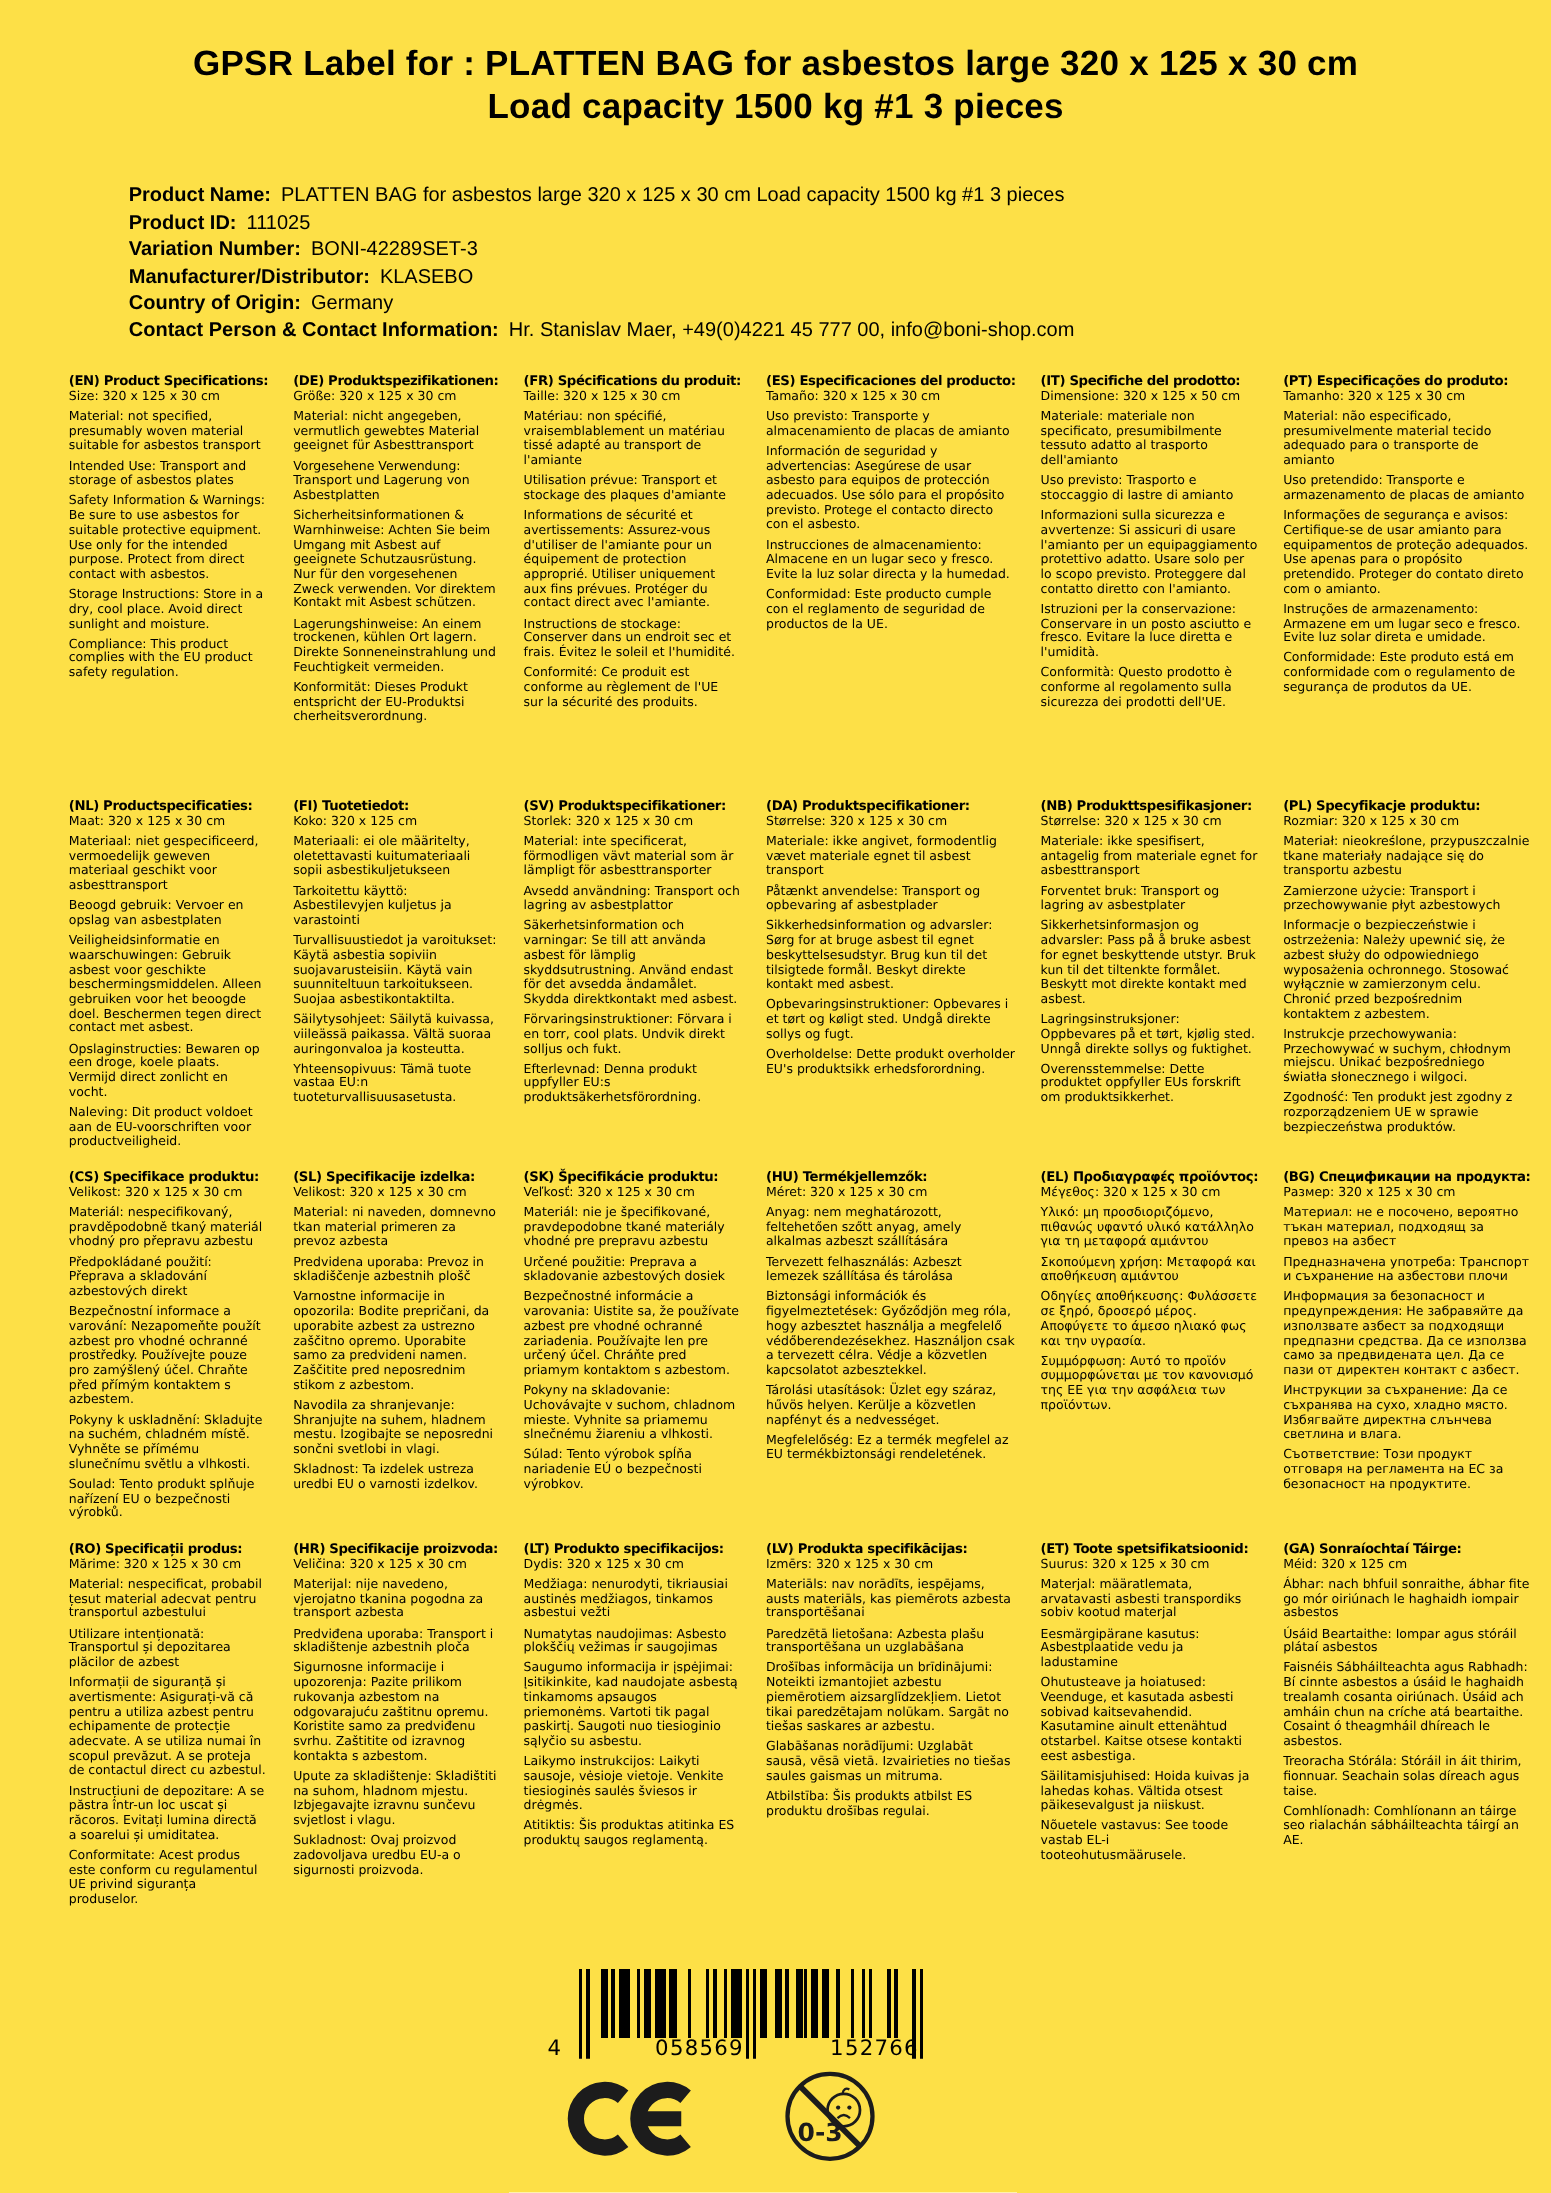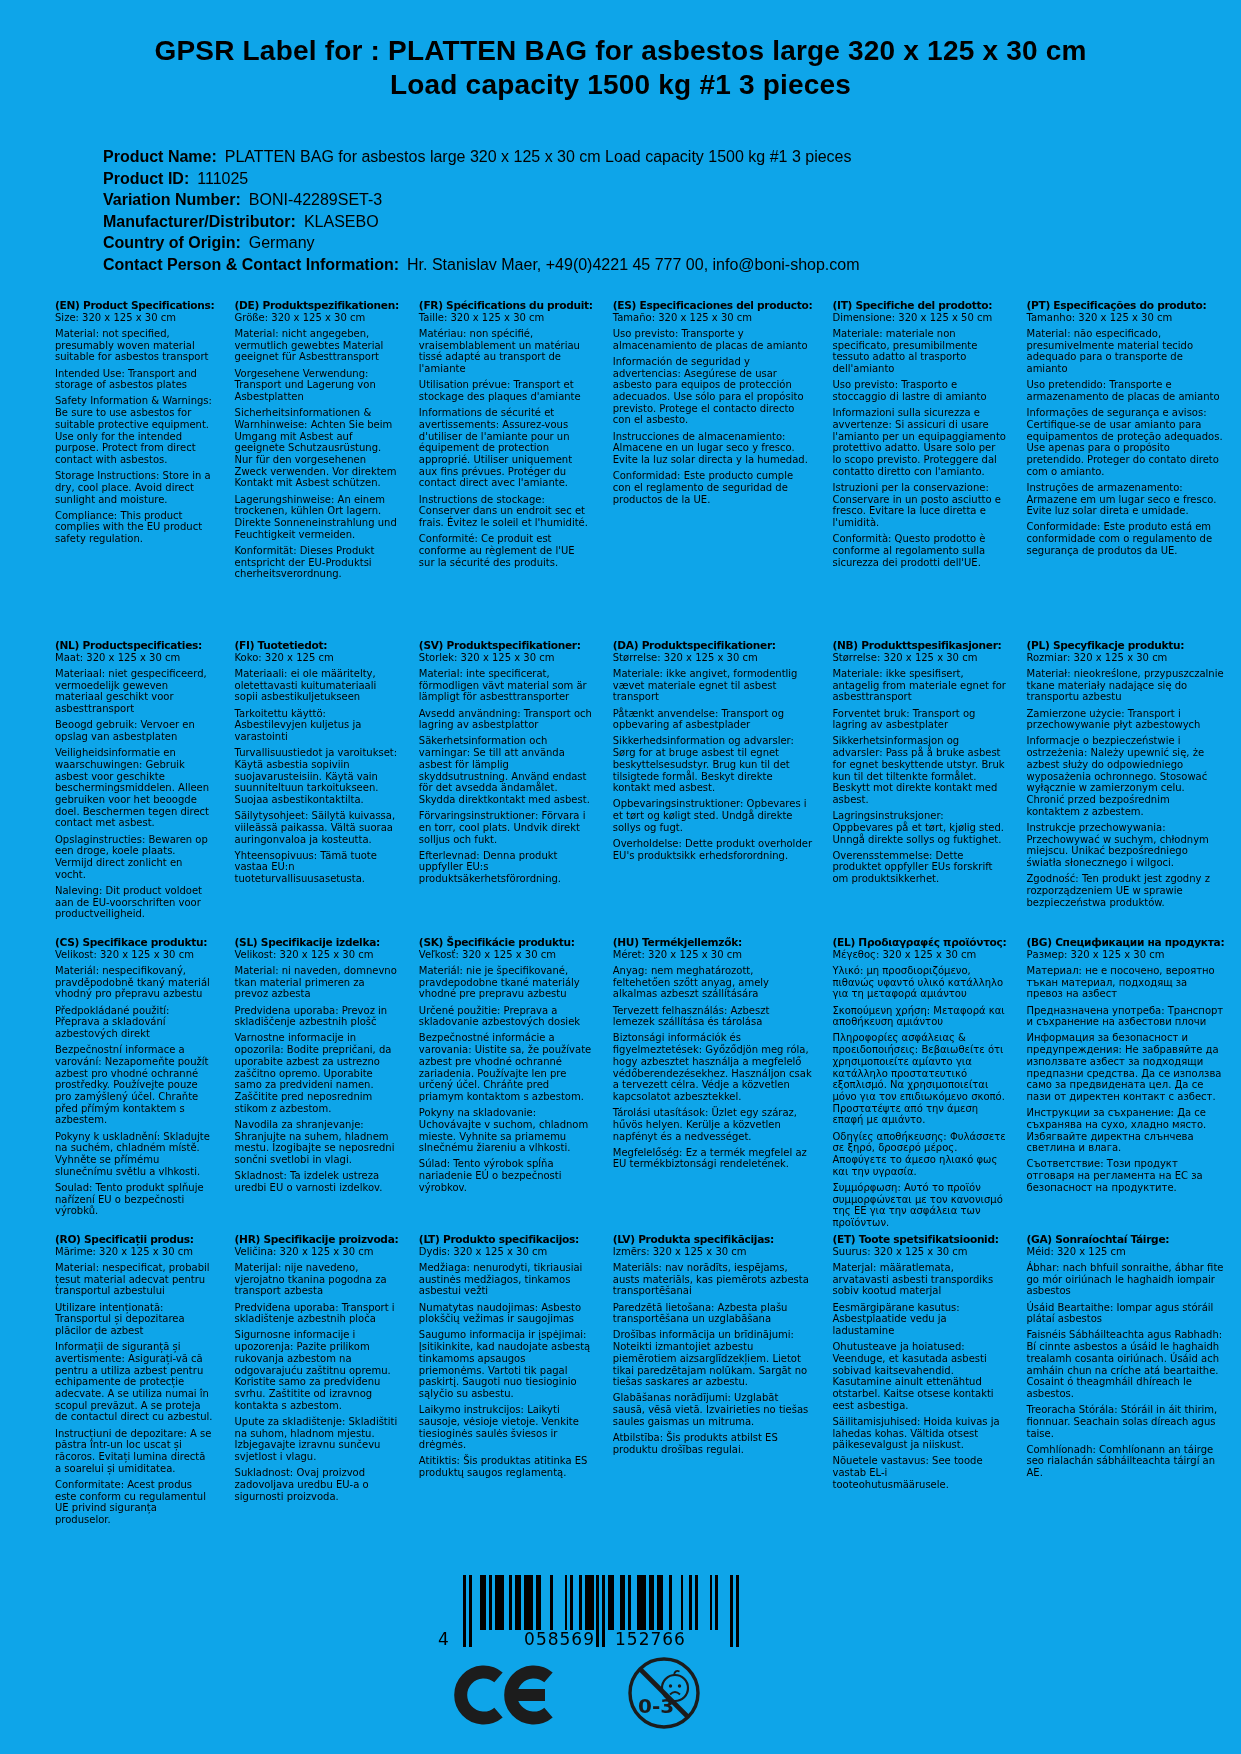--- a/index.html
+++ b/index.html
@@ -1,19 +1,19 @@
 <!DOCTYPE html>
 <html><head>
 <meta charset="utf-8">
 <style>
   html,body{margin:0;padding:0;background:#ffffff;}
   .page{
     position:relative;
     width:1241px;height:1754px;
-    background:#0ea5e9;color:#000;
+    background:#fde047;color:#000;
     font-family:"DejaVu Sans",sans-serif;
     overflow:hidden;
   }
   .title{
     padding-top:34px;
     text-align:center;
     font-family:"Liberation Sans",sans-serif;
     font-weight:bold;
     font-size:28px;
     line-height:34px;
@@ -42,21 +42,21 @@
   .barcode-wrap{position:absolute;left:433px;top:1575px;width:340px;height:175px;}
   .bars{position:absolute;left:30px;top:0;}
   .bars rect{fill:#000;}
   .bc-num{
     position:absolute;top:54px;
     font-family:"DejaVu Sans",sans-serif;
     font-size:17px;letter-spacing:1px;
   }
   .bc-prefix{left:5px;}
   .bc-left{left:42px;width:120px;text-align:right;}
-  .bc-right{left:182px;width:120px;text-align:left;}
+  .bc-right{left:182px;width:120px;text-align:right;}
   .ce{position:absolute;left:20px;top:88px;}
   .age{position:absolute;left:193px;top:80px;}
 </style>
 </head>
 <body>
 
 <div class="page">
 
   <div class="title">
     <div>GPSR Label for : PLATTEN BAG for asbestos large 320 x 125 x 30 cm</div>
@@ -214,21 +214,20 @@
         <p class="lang-para">Tervezett felhasználás: Azbeszt lemezek szállítása és tárolása</p>
         <p class="lang-para">Biztonsági információk és figyelmeztetések: Győződjön meg róla, hogy azbesztet használja a megfelelő védőberendezésekhez. Használjon csak a tervezett célra. Védje a közvetlen kapcsolatot azbesztekkel.</p>
         <p class="lang-para">Tárolási utasítások: Üzlet egy száraz, hűvös helyen. Kerülje a közvetlen napfényt és a nedvességet.</p>
         <p class="lang-para">Megfelelőség: Ez a termék megfelel az EU termékbiztonsági rendeletének.</p>
       </div>
       <div class="lang-block">
         <div class="lang-header">(EL) Προδιαγραφές προϊόντος:</div>
         <p class="lang-para">Μέγεθος: 320 x 125 x 30 cm</p>
         <p class="lang-para">Υλικό: μη προσδιοριζόμενο, πιθανώς υφαντό υλικό κατάλληλο για τη μεταφορά αμιάντου</p>
         <p class="lang-para">Σκοπούμενη χρήση: Μεταφορά και αποθήκευση αμιάντου</p>
-        <p class="lang-para">Πληροφορίες ασφάλειας &amp; προειδοποιήσεις: Βεβαιωθείτε ότι χρησιμοποιείτε αμίαντο για κατάλληλο προστατευτικό εξοπλισμό. Να χρησιμοποιείται μόνο για τον επιδιωκόμενο σκοπό. Προστατέψτε από την άμεση επαφή με αμιάντο.</p>
         <p class="lang-para">Οδηγίες αποθήκευσης: Φυλάσσετε σε ξηρό, δροσερό μέρος. Αποφύγετε το άμεσο ηλιακό φως και την υγρασία.</p>
         <p class="lang-para">Συμμόρφωση: Αυτό το προϊόν συμμορφώνεται με τον κανονισμό της ΕΕ για την ασφάλεια των προϊόντων.</p>
       </div>
       <div class="lang-block">
         <div class="lang-header">(BG) Спецификации на продукта:</div>
         <p class="lang-para">Размер: 320 x 125 x 30 cm</p>
         <p class="lang-para">Материал: не е посочено, вероятно тъкан материал, подходящ за превоз на азбест</p>
         <p class="lang-para">Предназначена употреба: Транспорт и съхранение на азбестови плочи</p>
         <p class="lang-para">Информация за безопасност и предупреждения: Не забравяйте да използвате азбест за подходящи предпазни средства. Да се използва само за предвидената цел. Да се пази от директен контакт с азбест.</p>
         <p class="lang-para">Инструкции за съхранение: Да се съхранява на сухо, хладно място. Избягвайте директна слънчева светлина и влага.</p>

